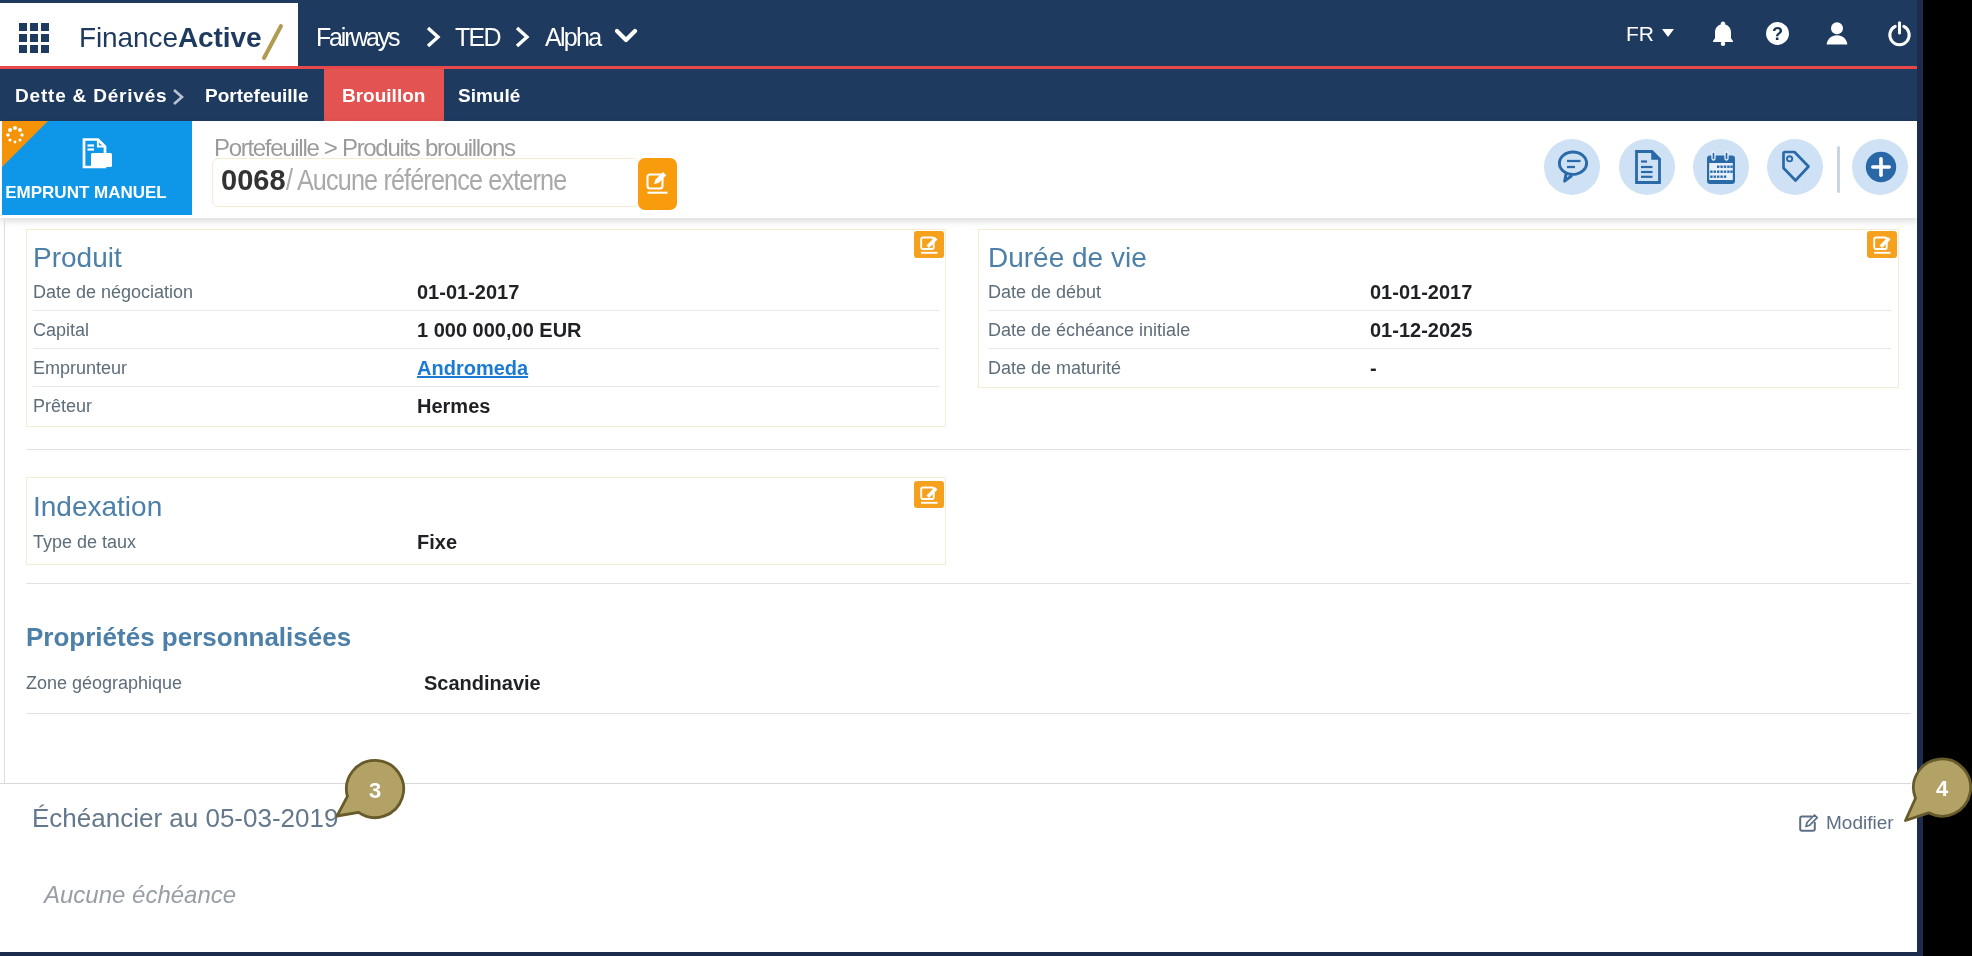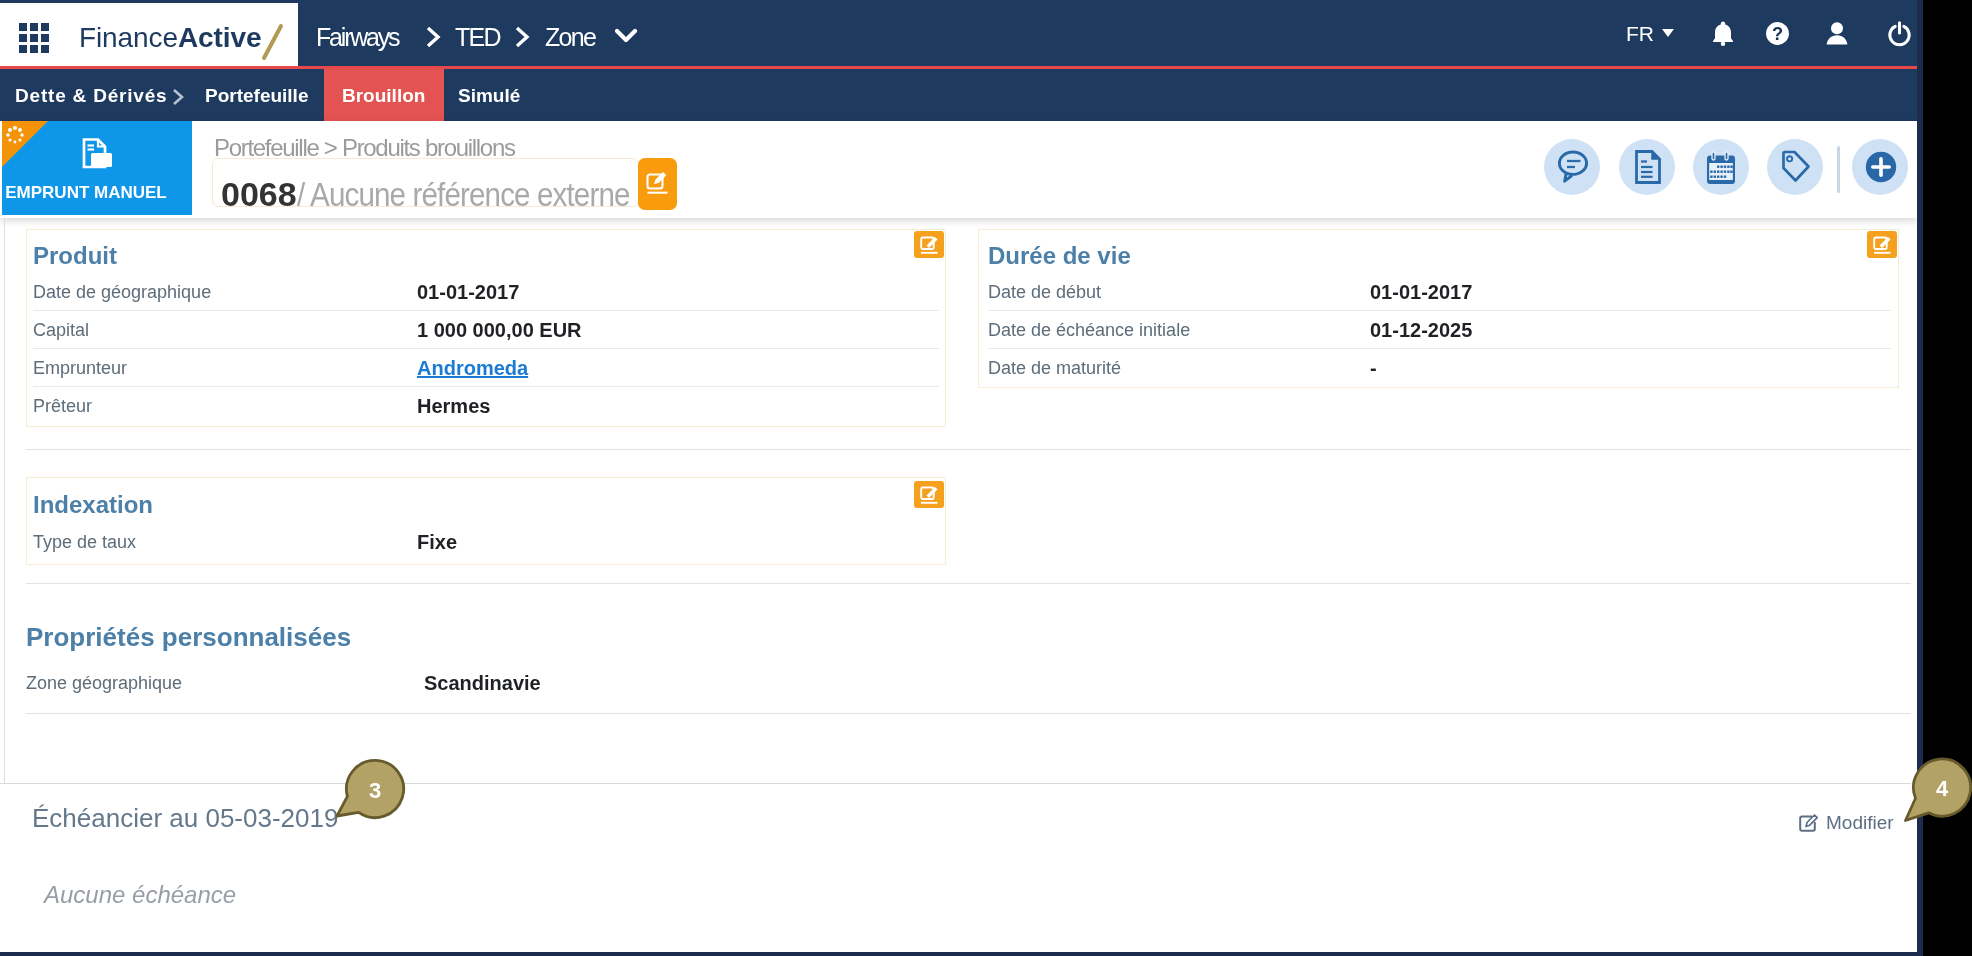--- a/index.html
+++ b/index.html
@@ -28,21 +28,21 @@
   #bluecard { left:2px; top:121px; width:190px; height:94px; background:#0e96e8; }
   #tri { left:2px; top:121px; width:0; height:0; border-top:46px solid #f49307; border-right:46px solid transparent; }
 
   #titlebox { left:212px; top:158px; width:427px; height:49px; border:1px solid #f7ead2; border-radius:6px; background:#fff; }
   #editbtn-title { left:638px; top:158px; width:39px; height:52px; background:#f89c0e; border-radius:7px; }
 
   .circlebtn { width:56px; height:56px; border-radius:50%; background:#cfe2f5; top:139px; }
 
   
   .card { position:absolute; background:#fff; border:1px solid #f7ecd4; }
-  .cardtitle { color:#4d80a8; font-size:24px; font-weight:bold; }
+  .cardtitle { color:#4d80a8; font-size:28px; font-weight:normal; }
   .lbl { color:#5d6d7a; font-size:18px; }
   .val { color:#1f2125; font-size:20px; font-weight:bold; }
   .sep { position:absolute; height:1px; background:#e9e9e9; }
   .editbtn { position:absolute; width:30px; height:27px; background:#f5a11d; border-radius:3px; }
   .divider { position:absolute; height:1px; background:#e2e2e2; }
 </style>
 </head>
 <body>
 
 <div class="abs" id="topbar"></div>
@@ -71,21 +71,21 @@
 </svg>
 
 <div class="abs crumbtop" style="left:316px; top:23px; letter-spacing:-2.2px;">Fairways</div>
 <svg class="abs" style="left:425px; top:26px;" width="16" height="22">
     <polyline points="3,2 13,11 3,20" fill="none" stroke="#fff" stroke-width="3.4"></polyline>
   </svg>
 <div class="abs crumbtop" style="left:455px; top:23px;">TED</div>
 <svg class="abs" style="left:514px; top:26px;" width="16" height="22">
     <polyline points="3,2 13,11 3,20" fill="none" stroke="#fff" stroke-width="3.4"></polyline>
   </svg>
-<div class="abs crumbtop" style="left:545px; top:23px;">Zone</div>
+<div class="abs crumbtop" style="left:545px; top:23px;">Alpha</div>
 <svg class="abs" style="left:615px; top:28px;" width="24" height="16">
     <polyline points="2,3 11,12 20,3" fill="none" stroke="#fff" stroke-width="4.2" stroke-linecap="round" stroke-linejoin="round"></polyline>
   </svg>
 
 <div class="abs" style="left:1626px; top:22px; font-size:21px; color:#fff;">FR</div>
 <svg class="abs" style="left:1661px; top:28px;" width="14" height="10">
     <polygon points="1,1 13,1 7,9" fill="#fff"></polygon>
   </svg>
 <svg class="abs" style="left:1708px; top:19px;" width="30" height="30" viewBox="0 0 24 24">
   <path fill="#fff" d="M12 2 C11 2 10.2 2.8 10.2 3.8 L10.2 4.4 C7.4 5.2 5.6 7.6 5.6 10.6 L5.6 15.4 L4 17.6 L4 18.4 L20 18.4 L20 17.6 L18.4 15.4 L18.4 10.6 C18.4 7.6 16.6 5.2 13.8 4.4 L13.8 3.8 C13.8 2.8 13 2 12 2 Z"></path>
@@ -134,21 +134,21 @@
   <path d="M17 2.5 L17 9.5 L24 9.5" fill="none" stroke="#fff" stroke-width="2.2"></path>
   <line x1="6.5" y1="8.5" x2="13" y2="8.5" stroke="#fff" stroke-width="2.2"></line>
   <line x1="6.5" y1="12.5" x2="13" y2="12.5" stroke="#fff" stroke-width="2.2"></line>
   <rect x="10" y="16" width="21" height="14" rx="1.5" fill="#fff"></rect>
 </svg>
 
 <div class="abs" style="left:2px; top:183px; width:168px; text-align:center; color:#fff; font-size:17px; font-weight:bold;">EMPRUNT MANUEL</div>
 
 <div class="abs" style="left:214px; top:134px; font-size:24px; color:#9b9b9b; letter-spacing:-1.3px;">Portefeuille &gt; Produits brouillons</div>
 <div class="abs" id="titlebox"></div>
-<div class="abs" style="left:221px; top:175px; font-size:34px; font-weight:bold; color:#333; white-space:nowrap;">0068<span style="font-weight:normal; color:#a9a9a9; letter-spacing:-1px; display:inline-block; transform:scaleX(0.87); transform-origin:0 0;">/ Aucune référence externe</span></div>
+<div class="abs" style="left:221px; top:164px; font-size:29px; font-weight:bold; color:#333; white-space:nowrap;">0068<span style="font-weight:normal; color:#a9a9a9; letter-spacing:-1px; display:inline-block; transform:scaleX(0.87); transform-origin:0 0;">/ Aucune référence externe</span></div>
 <div class="abs" id="editbtn-title"></div>
 <svg class="abs" style="left:646px; top:170px;" width="24" height="25" viewBox="0 0 24 25">
   <rect x="1.5" y="4.5" width="15" height="14" rx="2.5" fill="none" stroke="#fff" stroke-width="2.1"></rect>
   <path d="M8 14 L9.3 9.7 L17 2 L20.3 5.3 L12.6 13 Z" fill="#fff"></path>
   <line x1="1.5" y1="22.7" x2="21.5" y2="22.7" stroke="#fff" stroke-width="2.1"></line>
 </svg>
 
 <div class="abs circlebtn" style="left:1544px;"></div>
 <div class="abs circlebtn" style="left:1619px;"></div>
 <div class="abs circlebtn" style="left:1693px;"></div>
@@ -205,21 +205,21 @@
 <svg class="abs" style="left:1862px; top:148px;" width="38" height="38" viewBox="0 0 38 38">
   <circle cx="19" cy="19" r="15.2" fill="#2a67a6"></circle>
   <line x1="10.8" y1="19" x2="27.2" y2="19" stroke="#fff" stroke-width="3.6" stroke-linecap="round"></line>
   <line x1="19" y1="10.8" x2="19" y2="27.2" stroke="#fff" stroke-width="3.6" stroke-linecap="round"></line>
 </svg>
 
 <div class="abs" style="left:4px; top:218px; width:1px; height:565px; background:#ddd;"></div>
 
 <div class="card" style="left:26px; top:229px; width:920px; height:198px;"></div>
 <div class="abs cardtitle" style="left:33px; top:242px;">Produit</div>
-<div class="abs lbl" style="left:33px; top:282px;">Date de géographique</div>
+<div class="abs lbl" style="left:33px; top:282px;">Date de négociation</div>
 <div class="abs val" style="left:417px; top:281px;">01-01-2017</div>
 <div class="sep" style="left:33px; top:310px; width:906px;"></div>
 <div class="abs lbl" style="left:33px; top:320px;">Capital</div>
 <div class="abs val" style="left:417px; top:319px;">1 000 000,00 EUR</div>
 <div class="sep" style="left:33px; top:348px; width:906px;"></div>
 <div class="abs lbl" style="left:33px; top:358px;">Emprunteur</div>
 <div class="abs val" style="left:417px; top:357px; color:#1a7ad4; text-decoration:underline;">Andromeda</div>
 <div class="sep" style="left:33px; top:386px; width:906px;"></div>
 <div class="abs lbl" style="left:33px; top:396px;">Prêteur</div>
 <div class="abs val" style="left:417px; top:395px;">Hermes</div>

